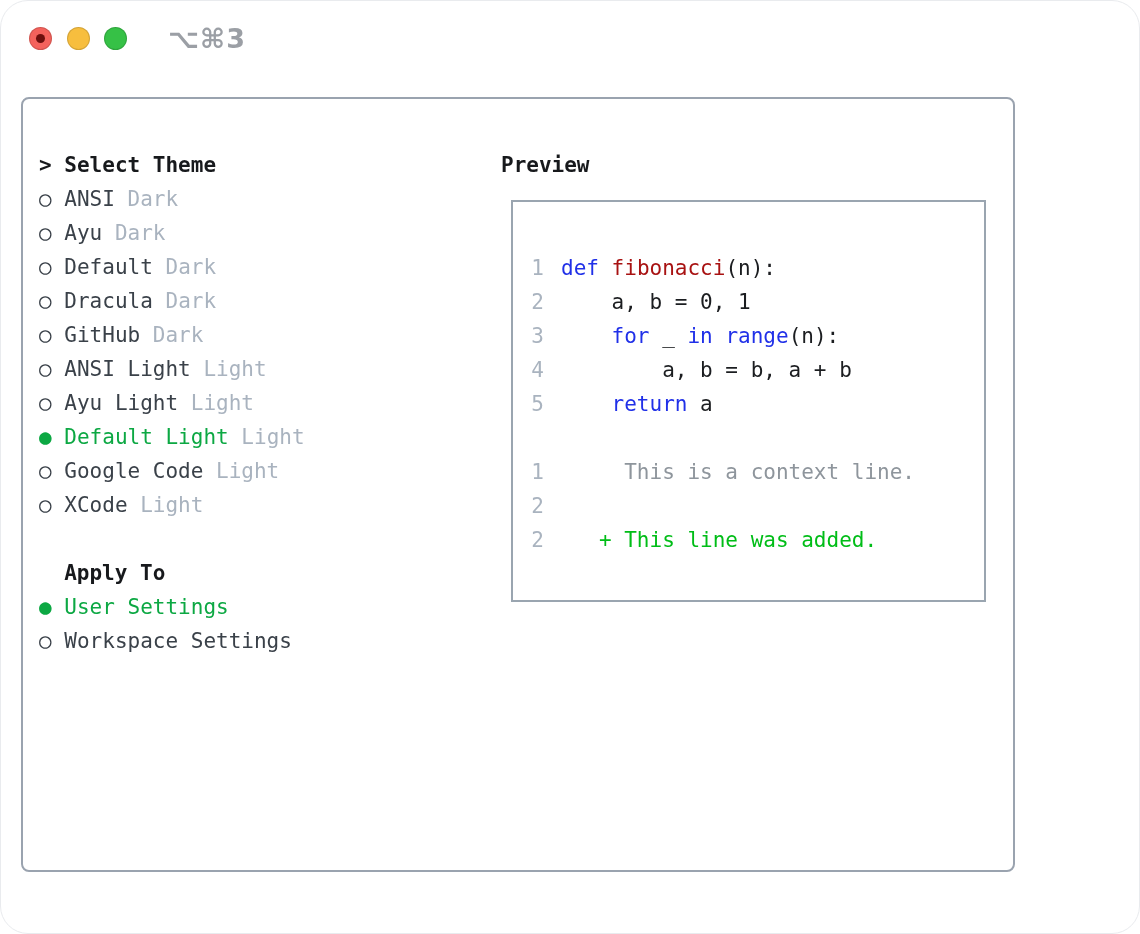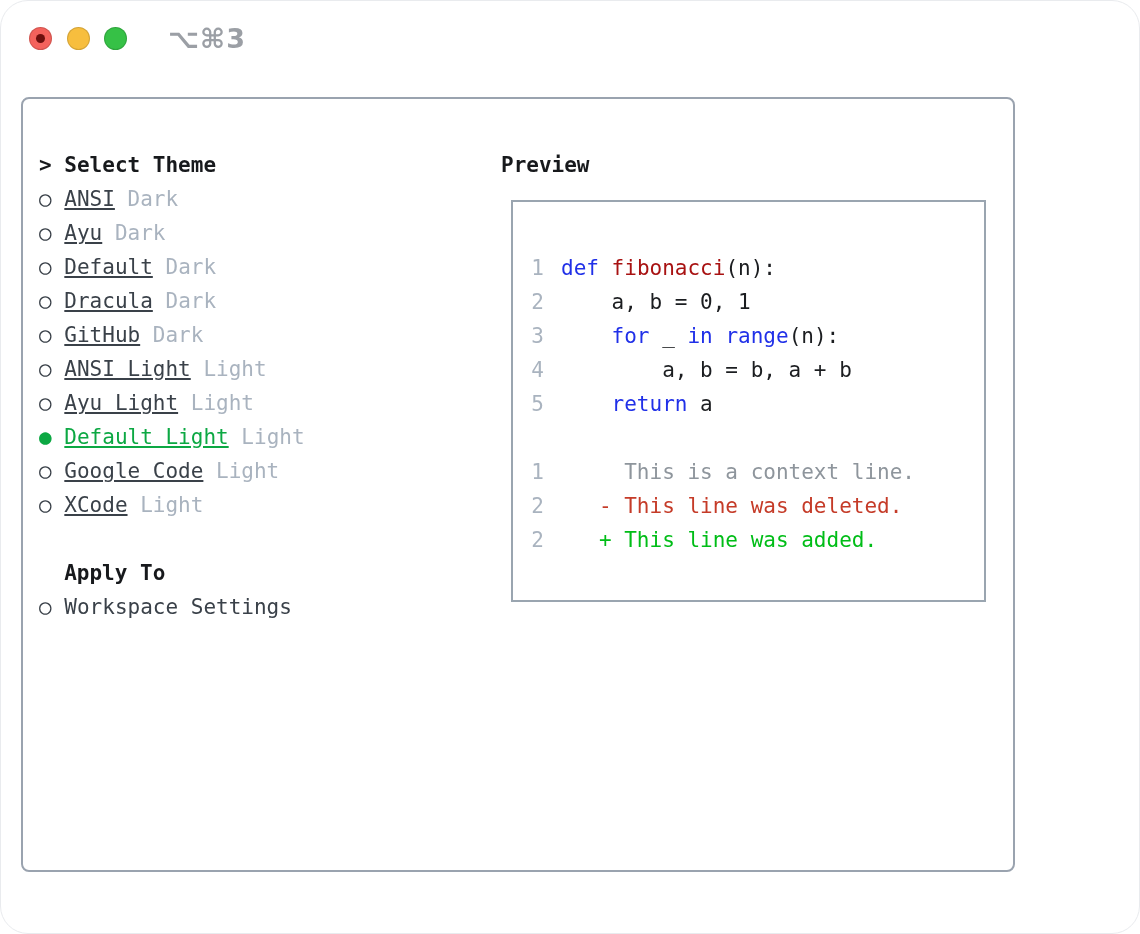--- a/index.html
+++ b/index.html
@@ -51,21 +51,21 @@
   }
 
   .line{height:34px;line-height:34px;font-size:21px;white-space:pre;}
 
   
   .left{position:absolute;left:16px;top:49px;width:440px;}
   .title-line{color:var(--title-black);font-weight:700;}
   .cursor{color:var(--title-black);font-weight:700;}
   .theme-row .marker{color:var(--text-dark);}
   .theme-row .marker.marker-selected{color:var(--accent-green);}
-  .theme-row .name{color:var(--text-dark);text-decoration:underline;}
+  .theme-row .name{color:var(--text-dark);}
   .theme-row.selected .name{color:var(--accent-green);}
   .theme-row .tag{color:var(--muted);}
   .blank{height:34px;}
   .apply-title{color:var(--title-black);font-weight:700;padding-left:25.2px;}
   .apply-row .marker{color:var(--text-dark);}
   .apply-row.selected .marker{color:var(--accent-green);}
   .apply-row .label{color:var(--text-dark);}
   .apply-row.selected .label{color:var(--accent-green);}
   .hint{
     margin-top:34px;width:412px;font-size:21px;line-height:34px;
@@ -120,20 +120,21 @@
           <div class="line theme-row selected"><span class="marker marker-selected">●</span> <span class="name">Default Light</span> <span class="tag">Light</span></div>
           <div class="line theme-row"><span class="marker">○</span> <span class="name">Google Code</span> <span class="tag">Light</span></div>
           <div class="line theme-row"><span class="marker">○</span> <span class="name">XCode</span> <span class="tag">Light</span></div>
         </div>
 
       <div class="blank"></div>
 
       <div class="line apply-title">Apply To</div>
 
       <div id="apply-list">
+          <div class="line apply-row selected"><span class="marker">●</span> <span class="label">User Settings</span></div>
           <div class="line apply-row"><span class="marker">○</span> <span class="label">Workspace Settings</span></div>
         </div>
 
     </div>
 
     <div class="right">
       <div class="line preview-title">Preview</div>
       <div class="preview-box">
         <div id="code-lines">
             <div class="cline">
@@ -159,21 +160,20 @@
             <div class="cline">
               <span class="num"></span>
               <span class="content"></span>
             </div>
             <div class="cline">
               <span class="num">1</span>
               <span class="content"><span class="tok-context">     This is a context line.</span></span>
             </div>
             <div class="cline">
               <span class="num">2</span>
-              <span class="content"><span class="tok-deleted">   - This line was deleted.</span></span>
             </div>
             <div class="cline">
               <span class="num">2</span>
               <span class="content"><span class="tok-added">   + This line was added.</span></span>
             </div>
           </div>
       </div>
     </div>
 
   </div>

